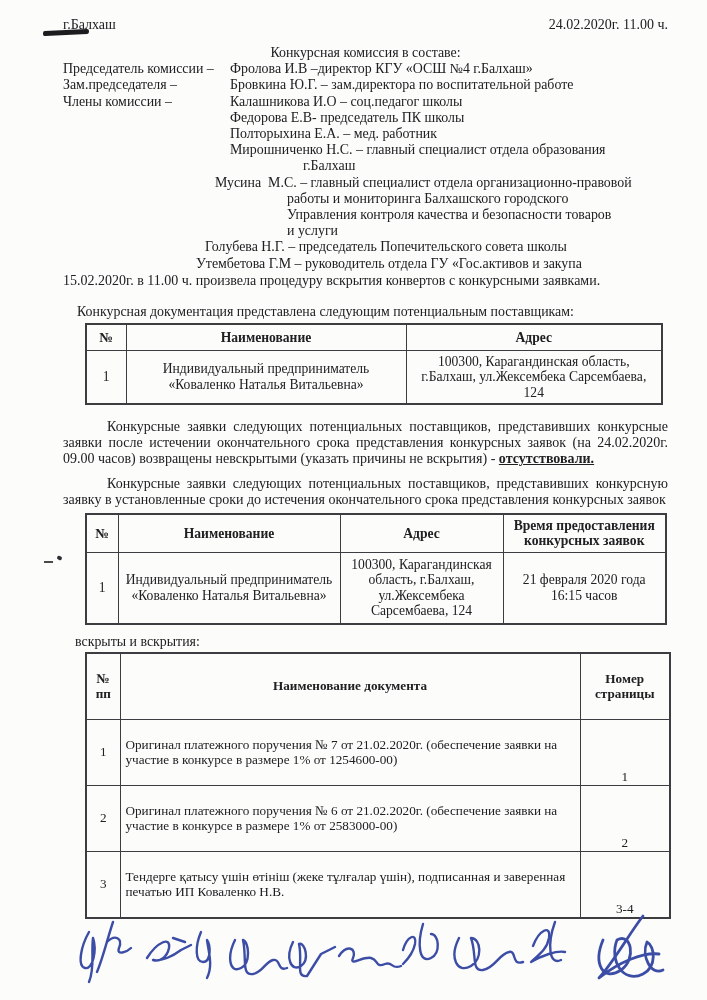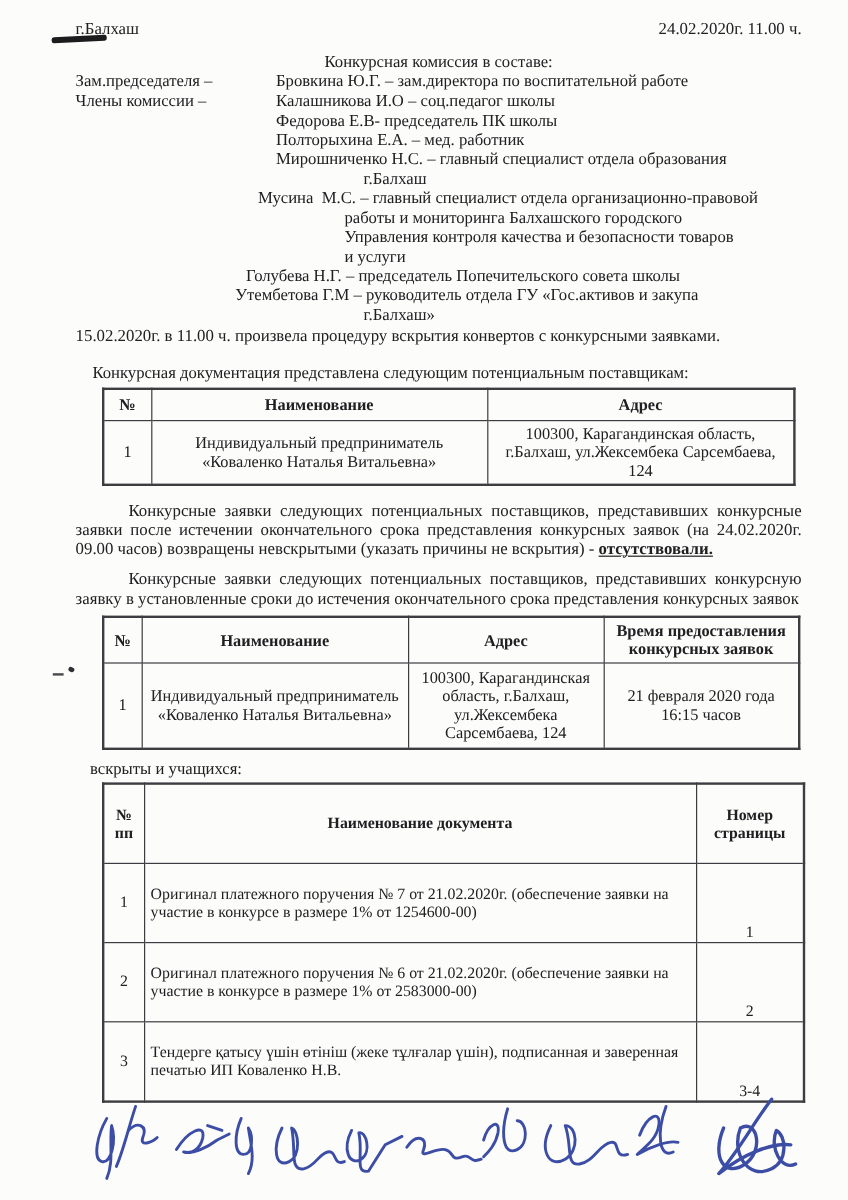--- a/index.html
+++ b/index.html
@@ -84,38 +84,41 @@
 
 
   <div class="dateline">
     <span>г.Балхаш</span>
     <span>24.02.2020г. 11.00 ч.</span>
   </div>
 
   <div class="commission">
     <div class="c-heading">Конкурсная комиссия в составе:</div>
     <div class="c-row">
+      <span class="c-label">Председатель комиссии –</span>
+      <span class="c-val">Фролова И.В –директор КГУ «ОСШ №4 г.Балхаш»</span>
+    </div>
+    <div class="c-row">
       <span class="c-label">Зам.председателя –</span>
       <span class="c-val">Бровкина Ю.Г. – зам.директора по воспитательной работе</span>
     </div>
     <div class="c-row">
       <span class="c-label">Члены комиссии –</span>
       <span class="c-val">Калашникова И.О – соц.педагог школы</span>
     </div>
     <div class="c-val in167">Федорова Е.В- председатель ПК школы</div>
     <div class="c-val in167">Полторыхина Е.А. – мед. работник</div>
     <div class="c-val in167">Мирошниченко Н.С. – главный специалист отдела образования</div>
     <div class="c-val in240">г.Балхаш</div>
     <div class="c-val in152">Мусина  М.С. – главный специалист отдела организационно-правовой</div>
     <div class="c-val in224">работы и мониторинга Балхашского городского</div>
     <div class="c-val in224">Управления контроля качества и безопасности товаров</div>
     <div class="c-val in224">и услуги</div>
     <div class="c-val in142">Голубева Н.Г. – председатель Попечительского совета школы</div>
     <div class="c-val in133">Утембетова Г.М – руководитель отдела ГУ «Гос.активов и закупа</div>
-    <div class="c-val in240">г.Балхаш»</div>
     <div class="closing-line">15.02.2020г. в 11.00 ч. произвела процедуру вскрытия конвертов с конкурсными заявками.</div>
   </div>
 
   <div class="caption1">Конкурсная документация представлена следующим потенциальным поставщикам:</div>
 
   <table class="t1">
     <colgroup>
         <col style="width:40px">
         <col style="width:280px">
         <col style="width:256px">
@@ -158,21 +161,21 @@
     <tbody>
       <tr>
         <td>1</td>
         <td>Индивидуальный предприниматель «Коваленко Наталья Витальевна»</td>
         <td>100300, Карагандинская область, г.Балхаш, ул.Жексембека Сарсембаева, 124</td>
         <td>21 февраля 2020 года 16:15 часов</td>
       </tr>
     </tbody>
   </table>
 
-  <div class="caption3">вскрыты и учащихся:</div>
+  <div class="caption3">вскрыты и вскрытия:</div>
 
   <table class="t3">
     <colgroup>
         <col style="width:34px">
         <col style="width:460px">
         <col style="width:90px">
       </colgroup>
     <thead>
       <tr>
         <th>№ пп</th>

